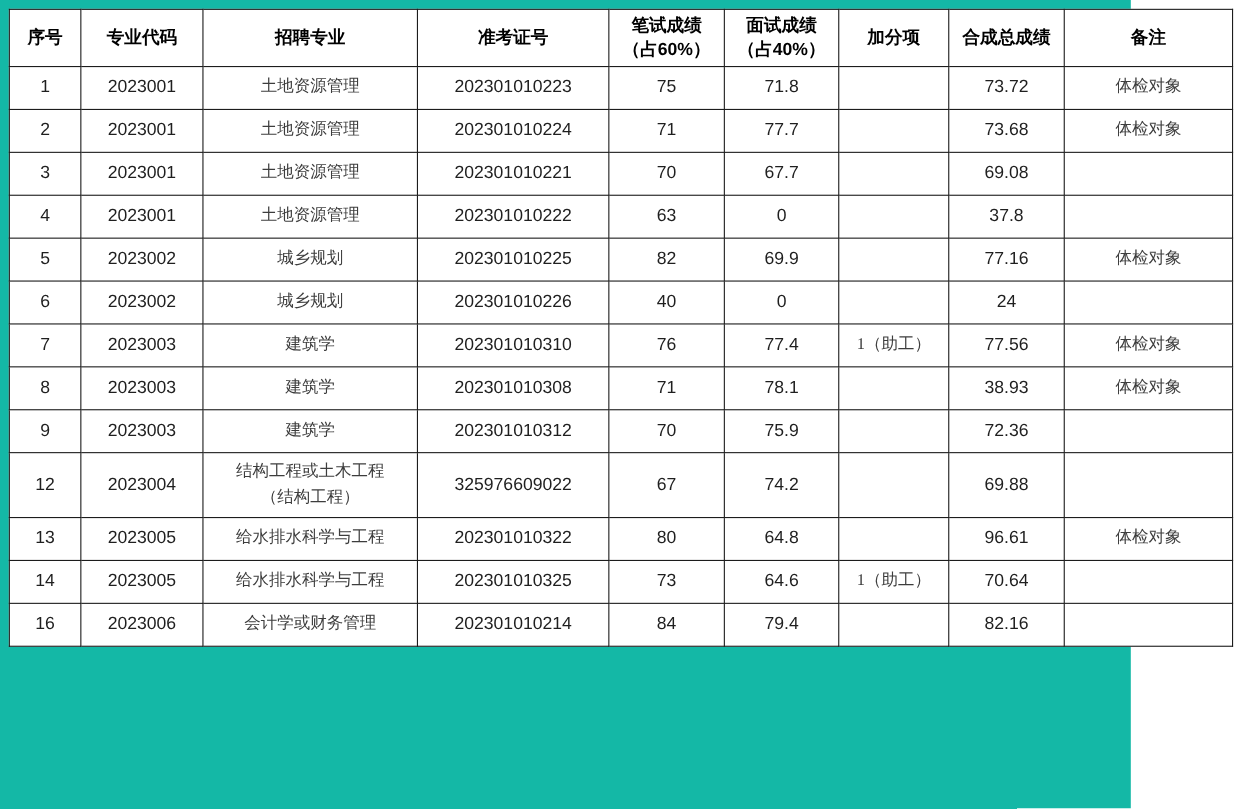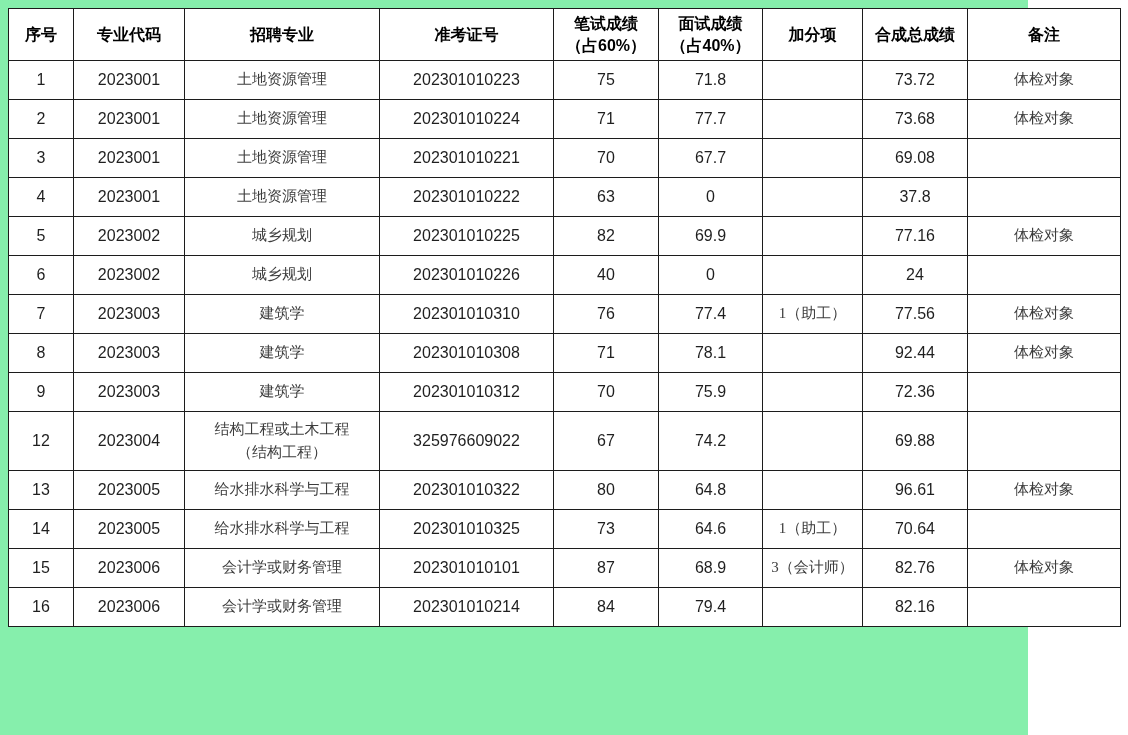--- a/index.html
+++ b/index.html
@@ -6,21 +6,21 @@
     margin: 0;
     padding: 0;
     background: #ffffff;
     width: 1128px;
     height: 735px;
     font-family: "Liberation Sans", sans-serif;
   }
   .page {
     width: 1028px;
     height: 735px;
-    background: #86efac;
+    background: #14b8a6;
     box-sizing: border-box;
     padding: 8px 0 0 8px;
   }
   table.score-table {
     border-collapse: collapse;
     table-layout: fixed;
     width: 1112px;
     background: #ffffff;
   }
   th, td {
@@ -198,21 +198,21 @@
           <td class="cjk">体检对象</td>
         </tr>
         <tr>
           <td>8</td>
           <td>2023003</td>
           <td class="cjk">建筑学</td>
           <td>202301010308</td>
           <td>71</td>
           <td>78.1</td>
           <td class="cjk"></td>
-          <td>92.44</td>
+          <td>38.93</td>
           <td class="cjk">体检对象</td>
         </tr>
         <tr>
           <td>9</td>
           <td>2023003</td>
           <td class="cjk">建筑学</td>
           <td>202301010312</td>
           <td>70</td>
           <td>75.9</td>
           <td class="cjk"></td>
@@ -247,31 +247,20 @@
           <td>2023005</td>
           <td class="cjk">给水排水科学与工程</td>
           <td>202301010325</td>
           <td>73</td>
           <td>64.6</td>
           <td class="cjk">1（助工）</td>
           <td>70.64</td>
           <td class="cjk"></td>
         </tr>
         <tr>
-          <td>15</td>
-          <td>2023006</td>
-          <td class="cjk">会计学或财务管理</td>
-          <td>202301010101</td>
-          <td>87</td>
-          <td>68.9</td>
-          <td class="cjk">3（会计师）</td>
-          <td>82.76</td>
-          <td class="cjk">体检对象</td>
-        </tr>
-        <tr>
           <td>16</td>
           <td>2023006</td>
           <td class="cjk">会计学或财务管理</td>
           <td>202301010214</td>
           <td>84</td>
           <td>79.4</td>
           <td class="cjk"></td>
           <td>82.16</td>
           <td class="cjk"></td>
         </tr>

